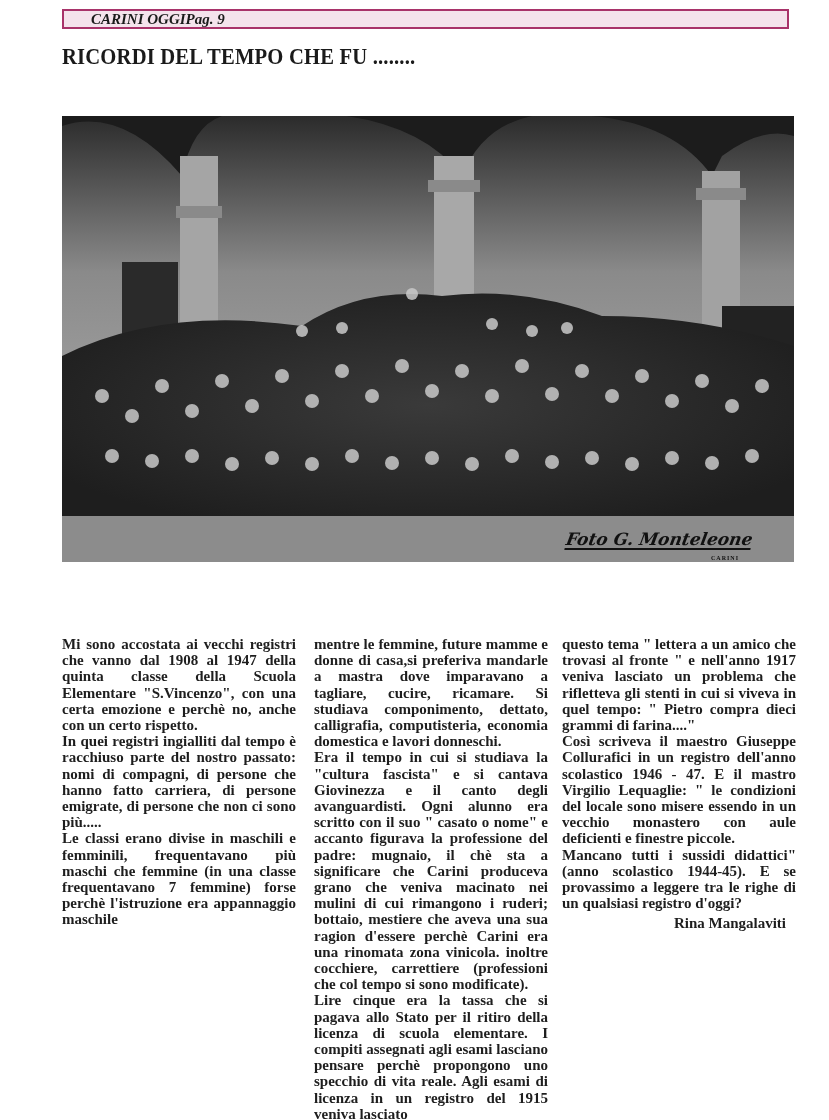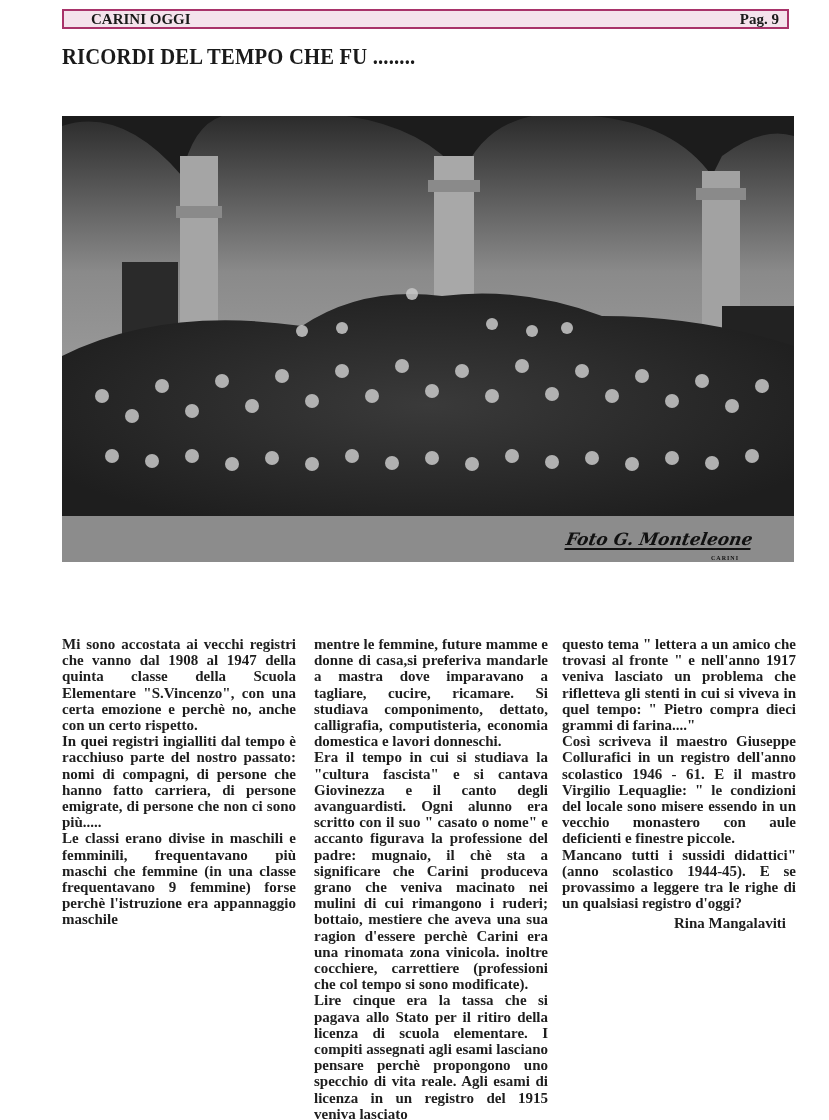--- a/index.html
+++ b/index.html
@@ -3,21 +3,21 @@
 <meta charset="utf-8">
 <style>
   html, body { margin: 0; padding: 0; }
   body {
     width: 829px; height: 1120px; background: #ffffff; position: relative; overflow: hidden;
     font-family: "Liberation Serif", "DejaVu Serif", serif; color: #1a1a1a;
   }
   .header-bar {
     position: absolute; left: 62px; top: 9px; width: 727px; height: 20px;
     background: #f4e3ec; border: 2px solid #a8336a; box-sizing: border-box;
-    display: flex; justify-content: space-between; align-items: center; padding: 0 8px 0 27px;
+    display: flex; align-items: center; padding: 0 8px 0 27px; font-style: italic;
   }
   .header-bar span { font-weight: bold; font-size: 15px; color: #1a1a1a; }
   .headline {
     position: absolute; left: 62px; top: 43px; margin: 0;
     font-family: "Liberation Serif", serif; font-weight: bold; font-size: 24px;
     transform: scaleX(0.86); transform-origin: left; letter-spacing: 0.2px; white-space: nowrap;
   }
   .photo {
     position: absolute; left: 62px; top: 116px; width: 732px; height: 446px;
     background: #4a4a4a; overflow: hidden;
@@ -132,26 +132,26 @@
     <rect x="0" y="400" width="732" height="46" fill="#8c8c8c"></rect>
   </svg>
   <div class="signature">Foto G. Monteleone</div>
   <div class="sig-sub">CARINI</div>
 </div>
 
 <div class="columns">
   <div class="col col1">
     <p>Mi sono accostata ai vecchi registri che vanno dal 1908 al 1947 della quinta classe della Scuola Elementare "S.Vincenzo", con una certa emozione e perchè no, anche con un certo rispetto.</p>
     <p>In quei registri ingialliti dal tempo è racchiuso parte del nostro passato: nomi di compagni, di persone che hanno fatto carriera, di persone emigrate, di persone che non ci sono più.....</p>
-    <p> Le classi erano divise in maschili e femminili, frequentavano più maschi che femmine (in una classe frequentavano 9 femmine) forse perchè l'istruzione era appannaggio maschile</p>
+    <p> Le classi erano divise in maschili e femminili, frequentavano più maschi che femmine (in una classe frequentavano 7 femmine) forse perchè l'istruzione era appannaggio maschile</p>
   </div>
   <div class="col col2">
     <p>mentre le femmine, future mamme e donne di casa,si preferiva mandarle a mastra  dove imparavano a tagliare, cucire, ricamare. Si studiava componimento, dettato, calligrafia, computisteria,  economia domestica e lavori donneschi.</p>
     <p>Era il tempo in cui si studiava la "cultura fascista" e si cantava Giovinezza e il canto degli avanguardisti. Ogni alunno era scritto con il suo  " casato o nome" e accanto figurava la professione del padre: mugnaio, il chè sta a significare che Carini produceva grano che veniva macinato nei mulini di cui rimangono i ruderi; bottaio, mestiere che aveva una sua ragion d'essere perchè Carini era una rinomata zona vinicola. inoltre cocchiere,  carrettiere  (professioni che col tempo si sono modificate).</p>
     <p>Lire cinque era la tassa che si pagava allo Stato per il ritiro della licenza di scuola elementare. I compiti assegnati agli esami lasciano pensare perchè propongono uno specchio di vita reale. Agli esami di licenza in un registro del 1915   veniva lasciato</p>
   </div>
   <div class="col col3">
     <p>questo tema " lettera a un amico che trovasi al fronte " e nell'anno 1917 veniva lasciato un problema che rifletteva gli stenti in cui si viveva in quel tempo: " Pietro compra dieci grammi di farina...."</p>
-    <p>Così scriveva il maestro Giuseppe Collurafici in un registro dell'anno scolastico 1946 - 61. E il mastro Virgilio Lequaglie: " le condizioni del locale sono misere essendo in un vecchio monastero con aule deficienti e finestre piccole.</p>
+    <p>Così scriveva il maestro Giuseppe Collurafici in un registro dell'anno scolastico 1946 - 47. E il mastro Virgilio Lequaglie: " le condizioni del locale sono misere essendo in un vecchio monastero con aule deficienti e finestre piccole.</p>
     <p>Mancano tutti i sussidi didattici" (anno scolastico 1944-45). E se provassimo a leggere tra le righe di un qualsiasi registro d'oggi?</p>
     <p class="author">Rina Mangalaviti</p>
   </div>
 </div>
 
 </body></html>

